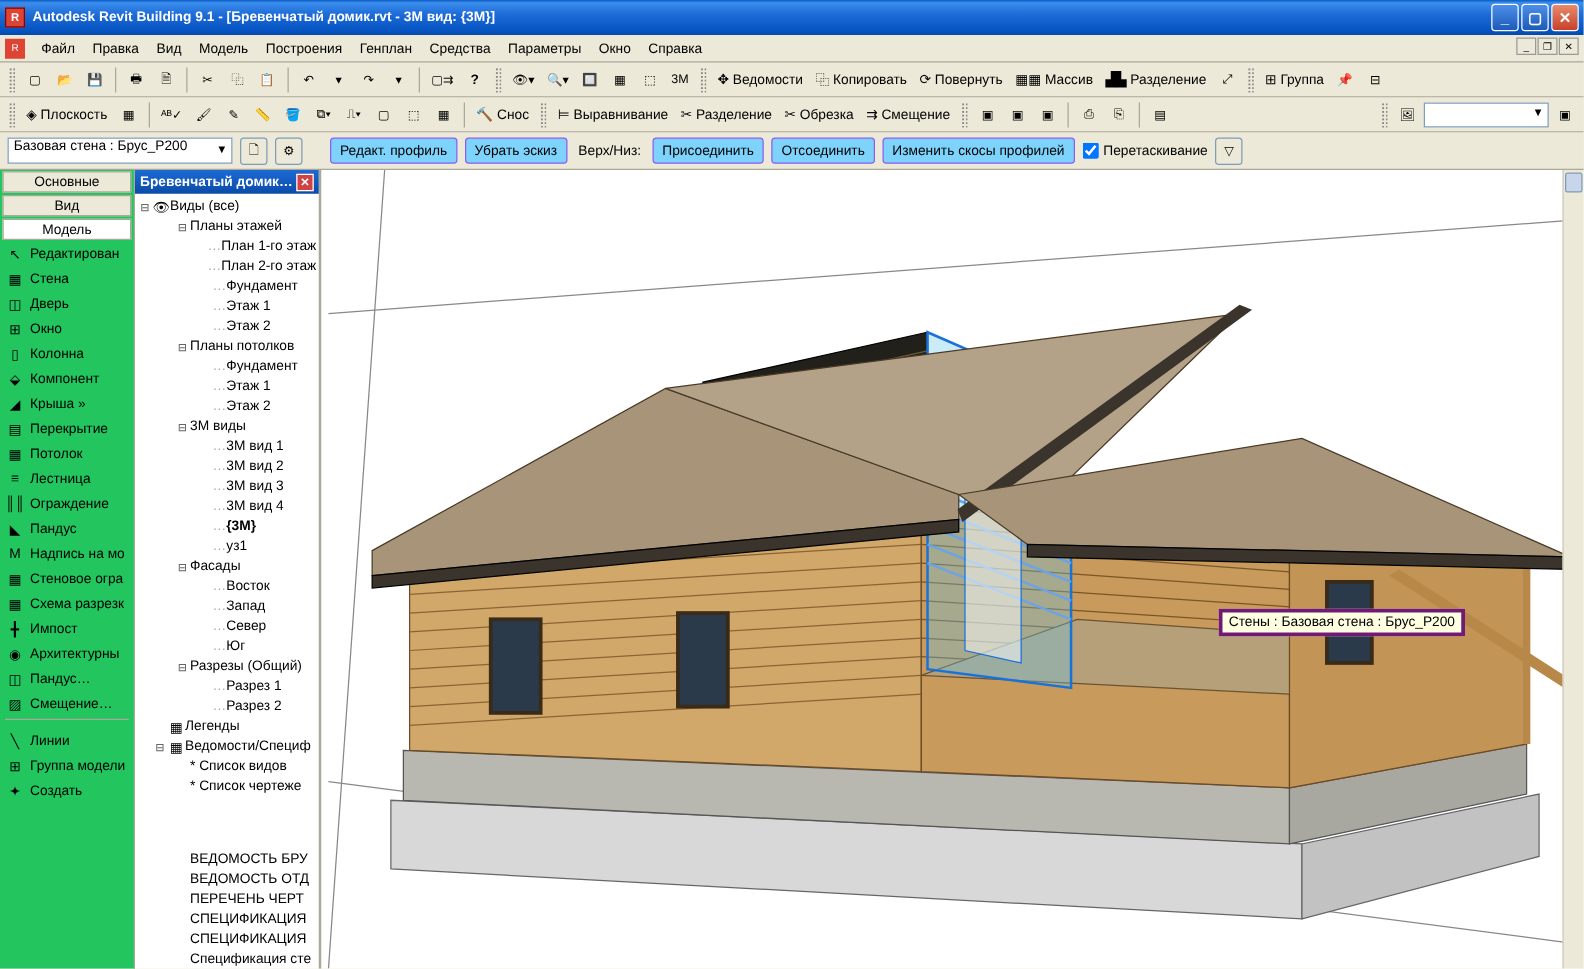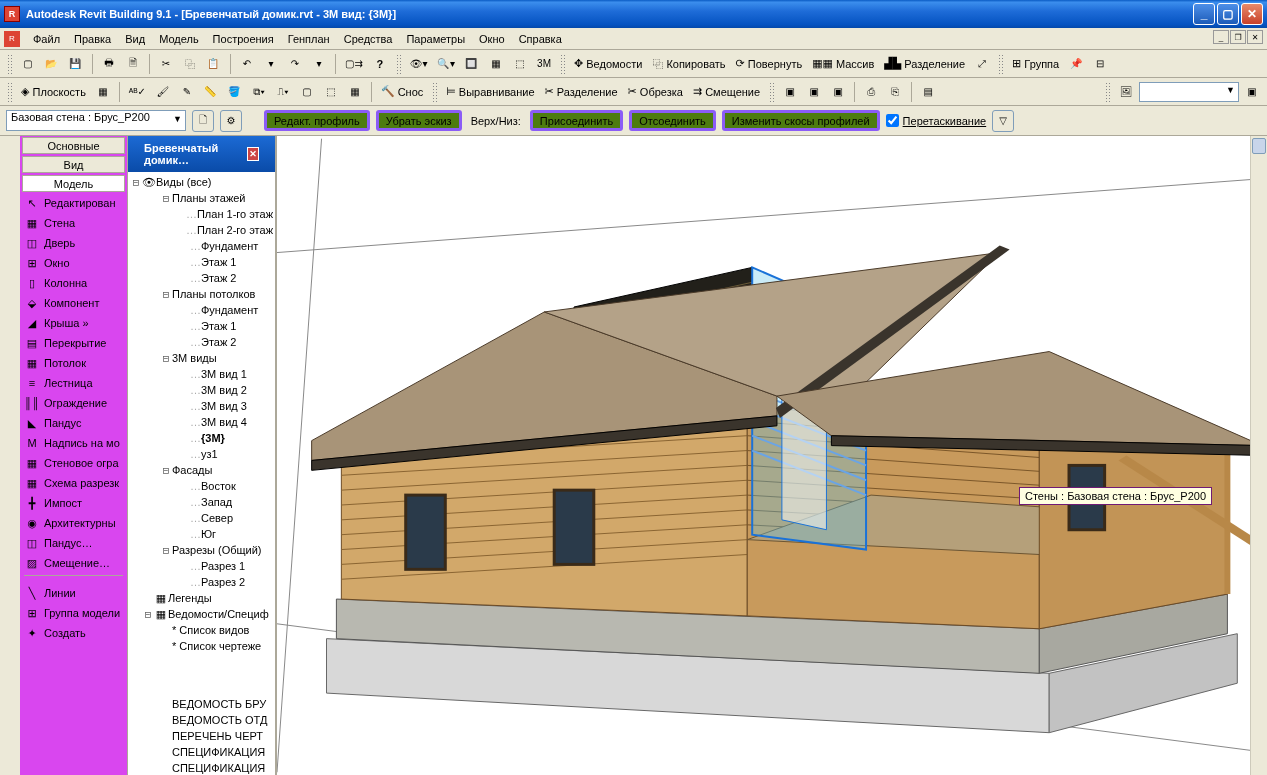--- a/index.html
+++ b/index.html
@@ -21,43 +21,43 @@
 .toolbar-row { min-height: 28px; background: #ece9d8; border-bottom: 1px solid #aca899; display: flex; align-items: center; padding: 2px 4px; gap: 2px; flex-wrap: nowrap; }
 .tb-grip { width: 5px; height: 20px; background-image: radial-gradient(#888 1px, transparent 1px); background-size: 3px 3px; margin: 0 3px; }
 .tb-btn { min-width: 22px; height: 22px; border: 1px solid transparent; display: flex; align-items: center; justify-content: center; padding: 0 3px; cursor: default; font-size:10px; white-space:nowrap; }
 .tb-sep { width: 1px; height: 20px; background: #aca899; margin: 0 3px; }
 .tb-label { padding: 0 3px; white-space: nowrap; }
 .tb-text-btn { display:flex;align-items:center;gap:3px; padding: 0 4px; height:22px; }
 
 .opt-row { height: 30px; background: #ece9d8; border-bottom: 1px solid #aca899; display: flex; align-items: center; padding: 2px 6px; gap: 6px; }
 .type-selector { width: 180px; height: 21px; border: 1px solid #7f9db9; background: #fff; padding: 0 18px 0 4px; position:relative; }
 .type-selector::after{content:"▼";position:absolute;right:3px;top:3px;font-size:9px;color:#000;}
-.opt-btn { height: 21px; border: 3px solid #8b5cf6; background: #4d7c0f; padding: 0 7px; border-radius: 3px; display:flex;align-items:center; }
-.opt-check { display:flex;align-items:center;gap:4px;text-decoration:underline; }
+.opt-btn { height: 21px; border: 1px solid #8b5cf6; background: #7dd3fc; padding: 0 7px; border-radius: 3px; display:flex;align-items:center; }
+.opt-check { display:flex;align-items:center;gap:4px; }
 .opt-check input { width:13px;height:13px; }
 
 .workspace { display: flex; height: calc(775px - 28px - 22px - 28px - 28px - 30px); }
 
-.design-bar { width: 108px; background: #d946ef; border-right: 1px solid #aca899; display:flex;flex-direction:column;margin-left:20px; }
+.design-bar { width: 108px; background: #22c55e; border-right: 1px solid #aca899; display:flex;flex-direction:column; }
 .design-bar .panel-btn { height: 17px; border: 1px solid #aca899; margin: 1px 2px; background: #ece9d8; font-size: 11px; display:flex;align-items:center;justify-content:center; }
 .design-bar .panel-btn.active { background: #fff; }
 .design-bar .tool { height: 20px; display:flex;align-items:center; padding: 0 4px; gap:4px; font-size:11px; cursor:default; white-space:nowrap; overflow:hidden; }
 .design-bar .tool .ticon { width:16px;height:16px;display:inline-flex;align-items:center;justify-content:center;font-size:11px; }
 
 .project-browser { width: 148px; background: #fff; border-right: 1px solid #aca899; display:flex;flex-direction:column; }
-.pb-title { height: 36px; background: linear-gradient(to bottom,#1c6ad4,#0a4ba8); color:#fff; font-weight:bold; padding: 2px 16px; display:flex;align-items:center;justify-content:space-between; }
+.pb-title { height: 19px; background: linear-gradient(to bottom,#1c6ad4,#0a4ba8); color:#fff; font-weight:bold; padding: 2px 4px; display:flex;align-items:center;justify-content:space-between; }
 .pb-title .pb-close{width:14px;height:14px;background:#c44;border:1px solid #fff;color:#fff;font-size:9px;display:flex;align-items:center;justify-content:center;}
 .pb-tree { flex:1; overflow:auto; padding: 2px; }
 .tree-node { white-space: nowrap; height: 16px; display:flex;align-items:center; cursor:default; font-size:11px;}
 .ti { display:inline-block; width:12px; text-align:center; color:#666; font-family:monospace;}
 .tree-node .nicon{width:14px;display:inline-block;text-align:center;}
 
 .viewport { flex: 1; position: relative; background: #fff; border-left: 1px solid #aca899; overflow:hidden; }
 .viewport svg { width: 100%; height: 100%; }
-.tooltip { position:absolute; left: 742px; top: 351px; background: #ffffe1; border: 1px solid #701a75; padding: 2px 5px; font-size: 11px; white-space:nowrap; }
+.tooltip { position:absolute; left: 718px; top: 351px; background: #ffffe1; border: 3px solid #701a75; padding: 2px 5px; font-size: 11px; white-space:nowrap; }
 .scrollbar-v { position:absolute; right:0; top:0; bottom:0; width:17px; background:#ece9d8; border-left:1px solid #cdcabb;}
 .scrollbar-v .thumb{position:absolute;left:1px;right:1px;top:2px;height:16px;background:#c8d5ea;border:1px solid #7f9db9;border-radius:2px;}
 </style>
 </head>
 <body>
 
 <div class="titlebar">
   <span class="app-icon">R</span>
   <span>Autodesk Revit Building 9.1 - [Бревенчатый домик.rvt - 3M вид: {3M}]</span>
   <div class="winbtns">

